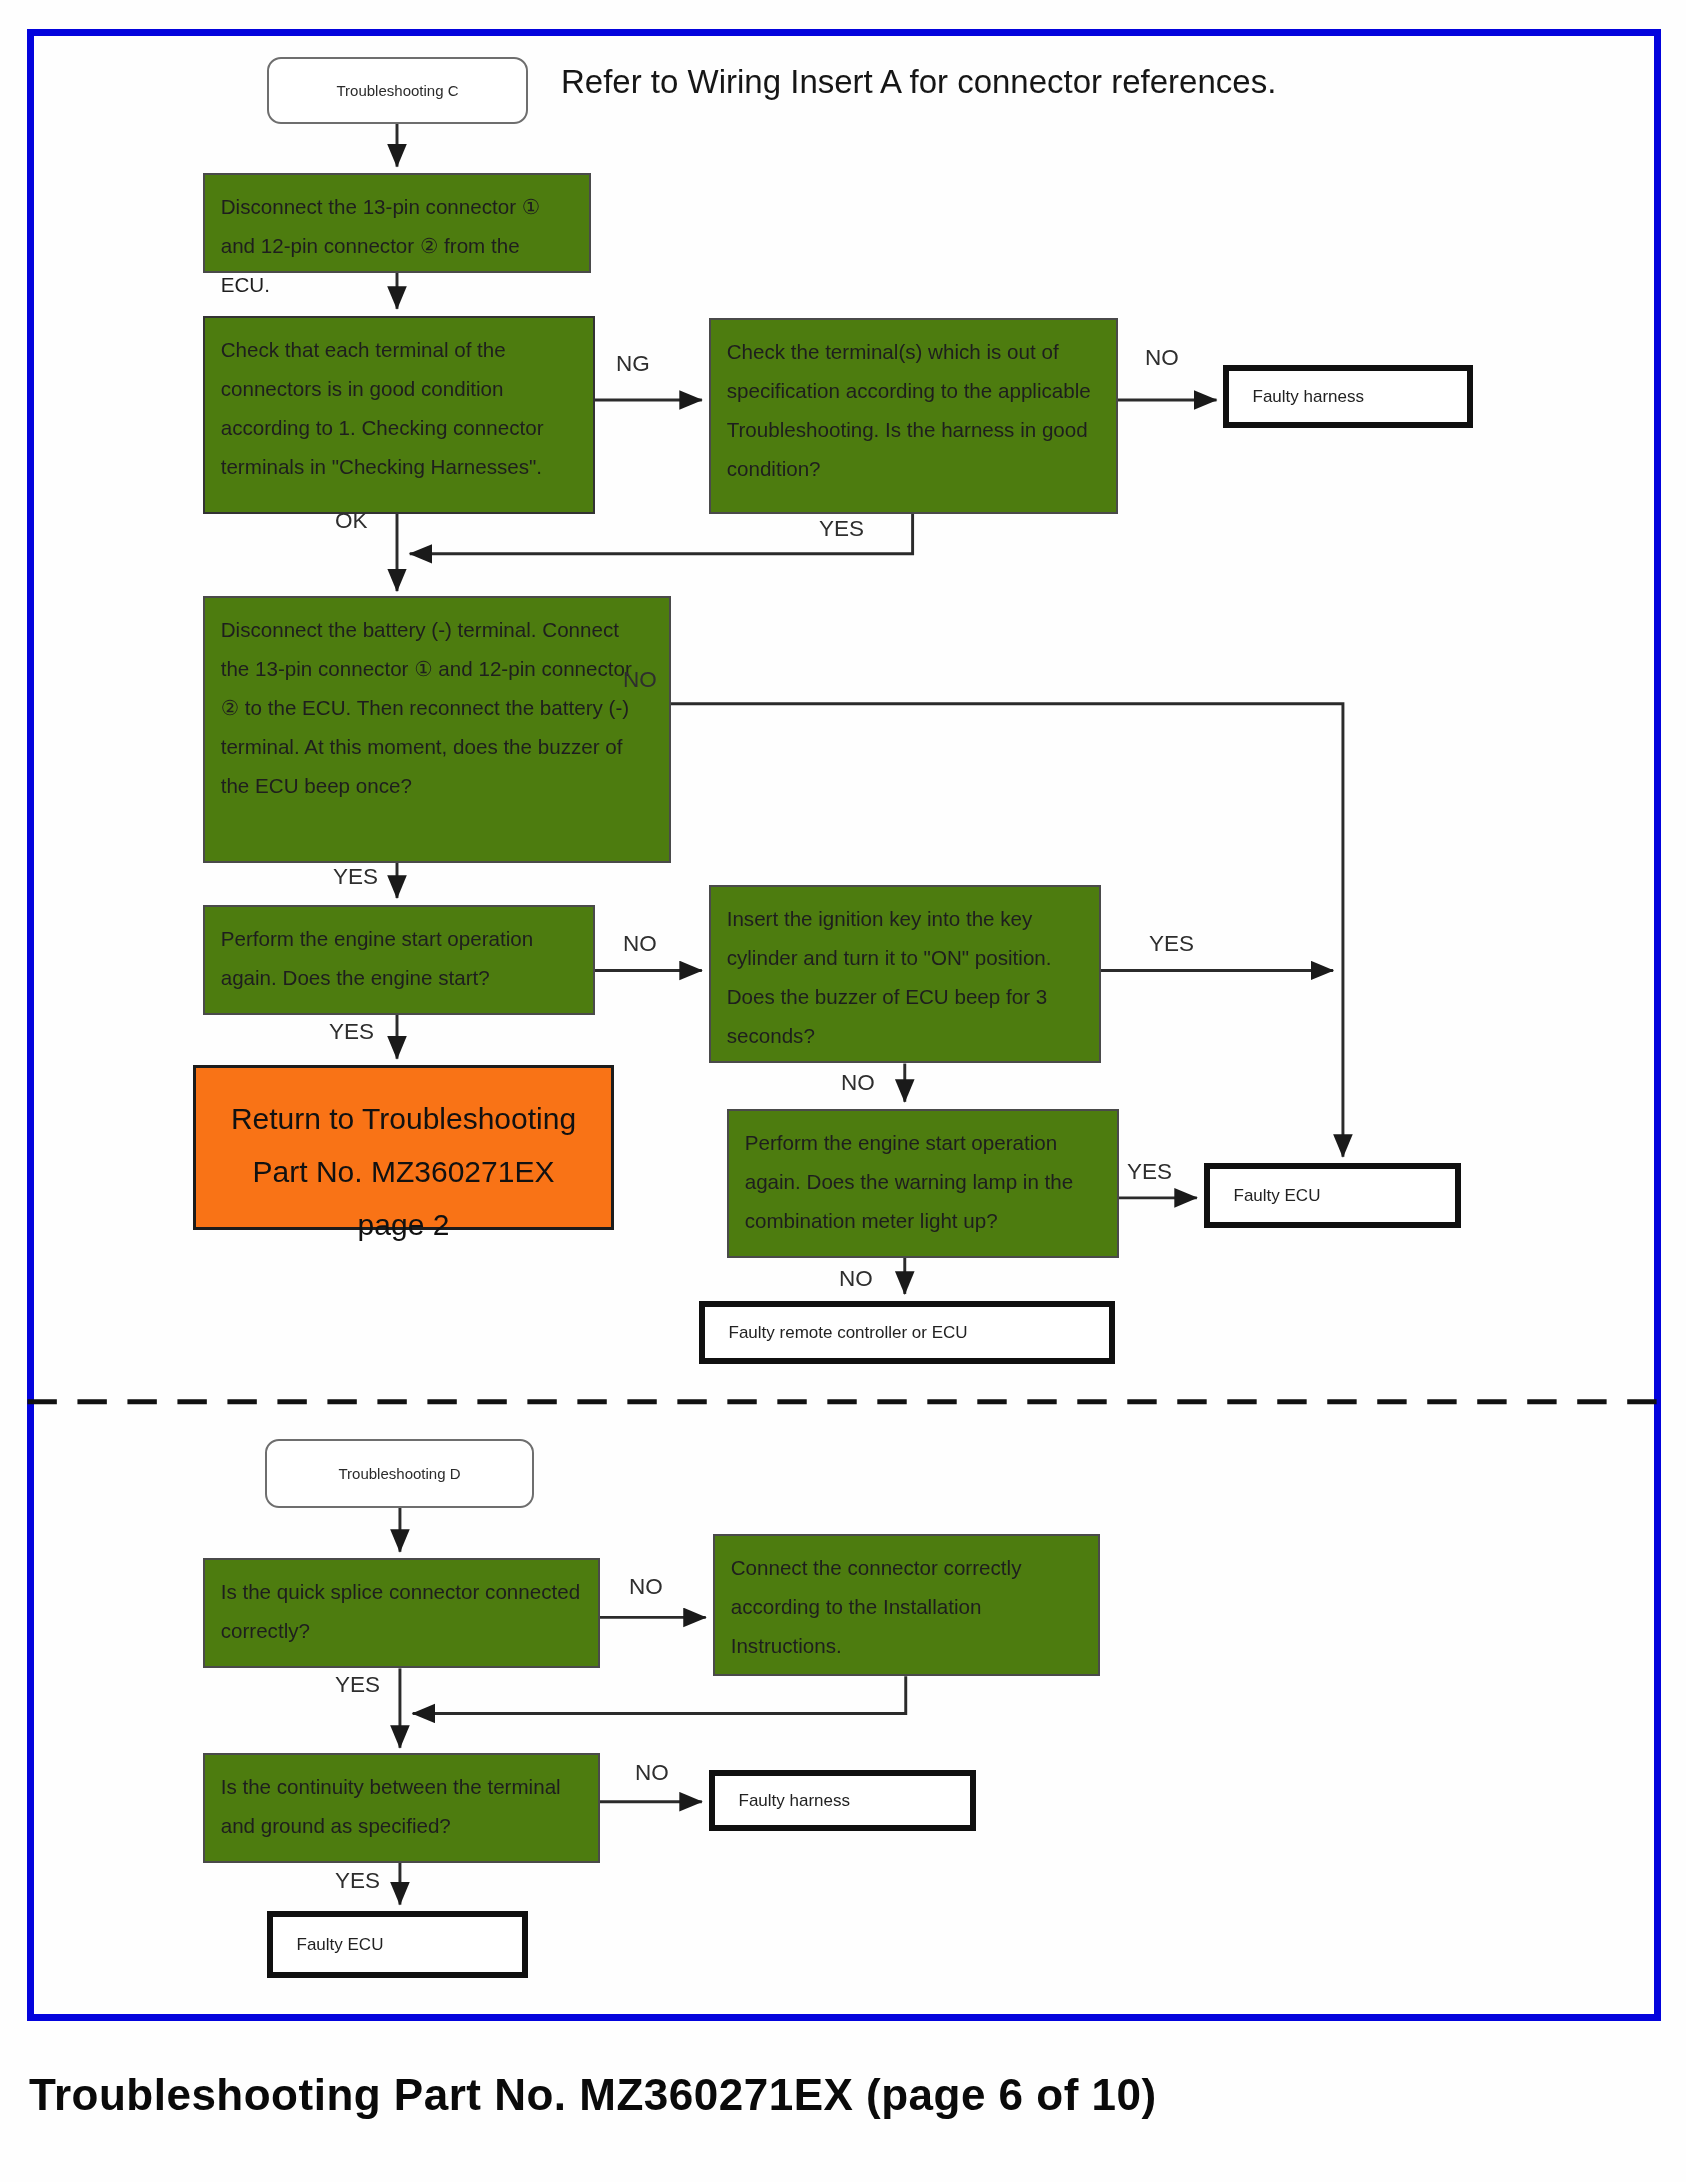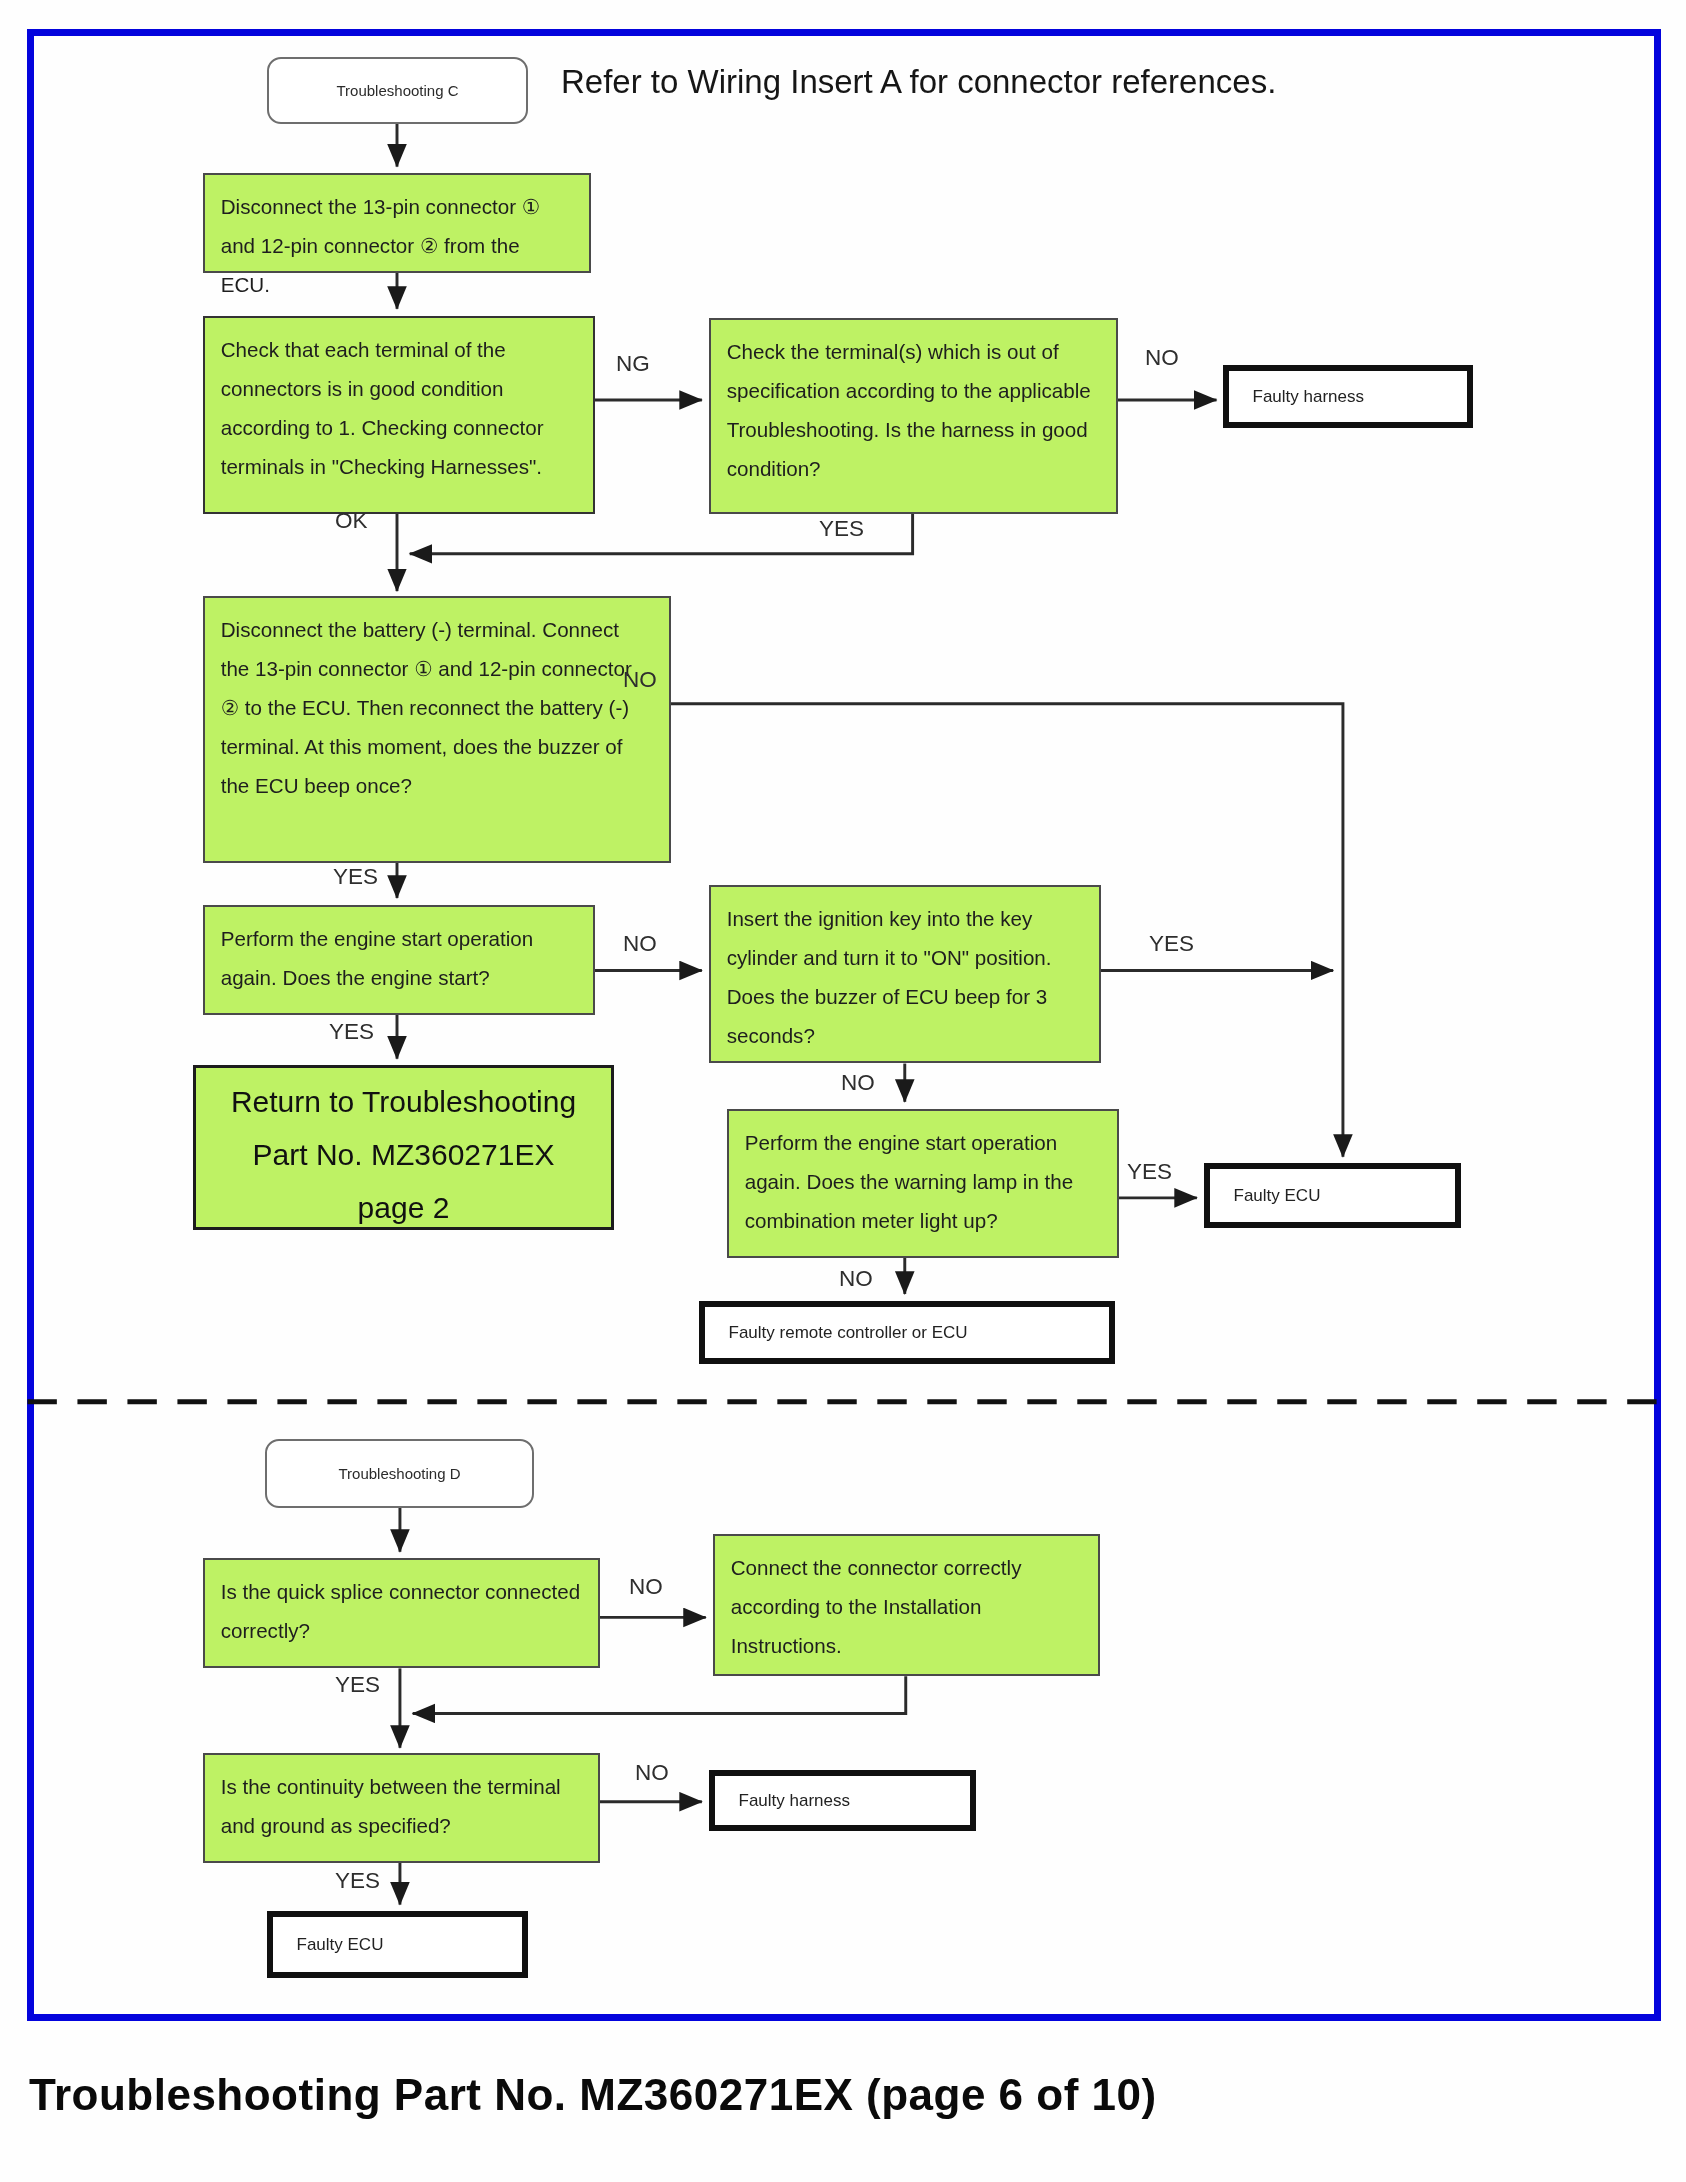--- a/index.html
+++ b/index.html
@@ -6,38 +6,38 @@
   .canvas{
     position:relative;width:1687px;height:2183px;background:#fefefe;
     font-family:"Liberation Sans", sans-serif;color:#1d1d1d;overflow:hidden;
   }
   .frame{
     position:absolute;left:27.4px;top:29px;width:1620px;height:1978px;
     border:7.8px solid #0404dd;background:transparent;
   }
   svg.wires{position:absolute;left:0;top:0;width:1687px;height:2183px;pointer-events:none;}
   .box{
-    position:absolute;background:#bef264;border:2.9px solid #4a4a4a;
+    position:absolute;background:#4d7c0f;border:2.9px solid #4a4a4a;
     padding:11.8px 15.7px;font-size:20.6px;line-height:39px;color:#1e1e1e;
     box-sizing:border-box;
   }
   .rounded{
     position:absolute;background:#ffffff;border:2.9px solid #6e6e6e;border-radius:14px;
     display:flex;align-items:center;justify-content:center;
     font-size:15px;color:#2b2b2b;box-sizing:border-box;
   }
   .terminal{
     position:absolute;background:#ffffff;border:6.9px solid #101010;
     display:flex;align-items:center;padding-left:23.5px;
     font-size:17px;color:#222;box-sizing:border-box;
   }
   .returnbox{
-    position:absolute;background:#bef264;border:3.9px solid #1c1c1c;
+    position:absolute;background:#f97316;border:3.9px solid #1c1c1c;
     text-align:center;font-size:30px;line-height:53px;color:#111;
-    padding-top:7px;box-sizing:border-box;
+    padding-top:24px;box-sizing:border-box;
   }
   .lbl{position:absolute;font-size:22.5px;color:#2e2e2e;white-space:nowrap;}
   .note{position:absolute;left:561px;top:63px;font-size:33px;color:#161616;}
   .caption{
     position:absolute;left:29px;top:2070px;font-size:44px;font-weight:bold;color:#0a0a0a;
     white-space:nowrap;letter-spacing:0.5px;
   }
 </style>
 </head>
 <body>

